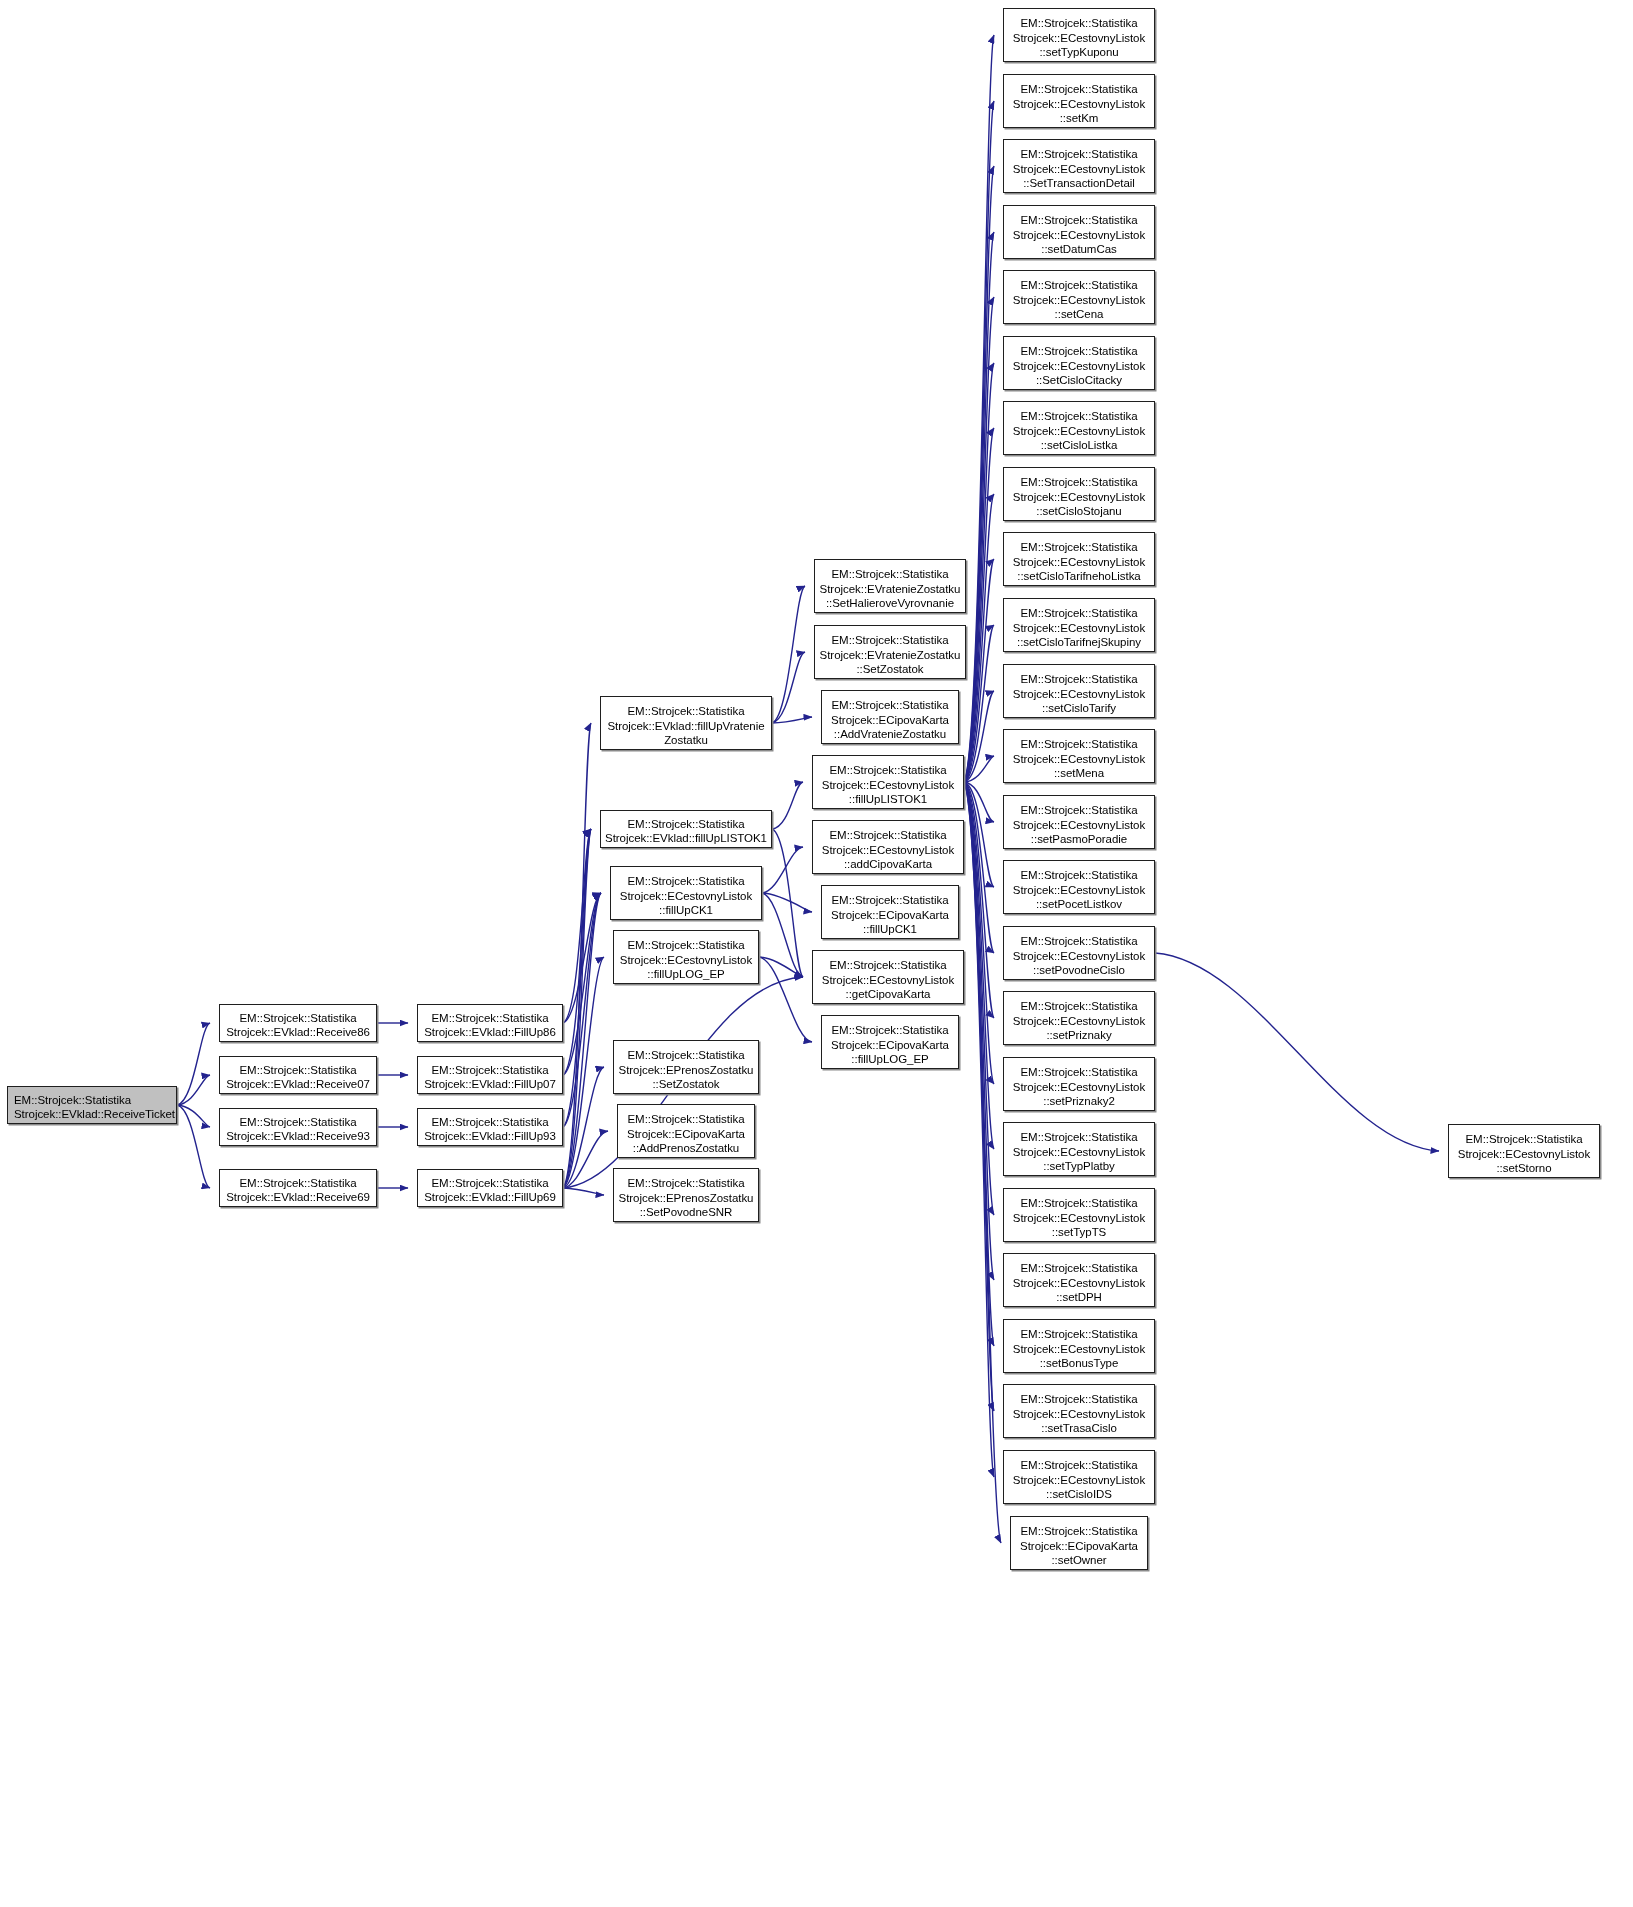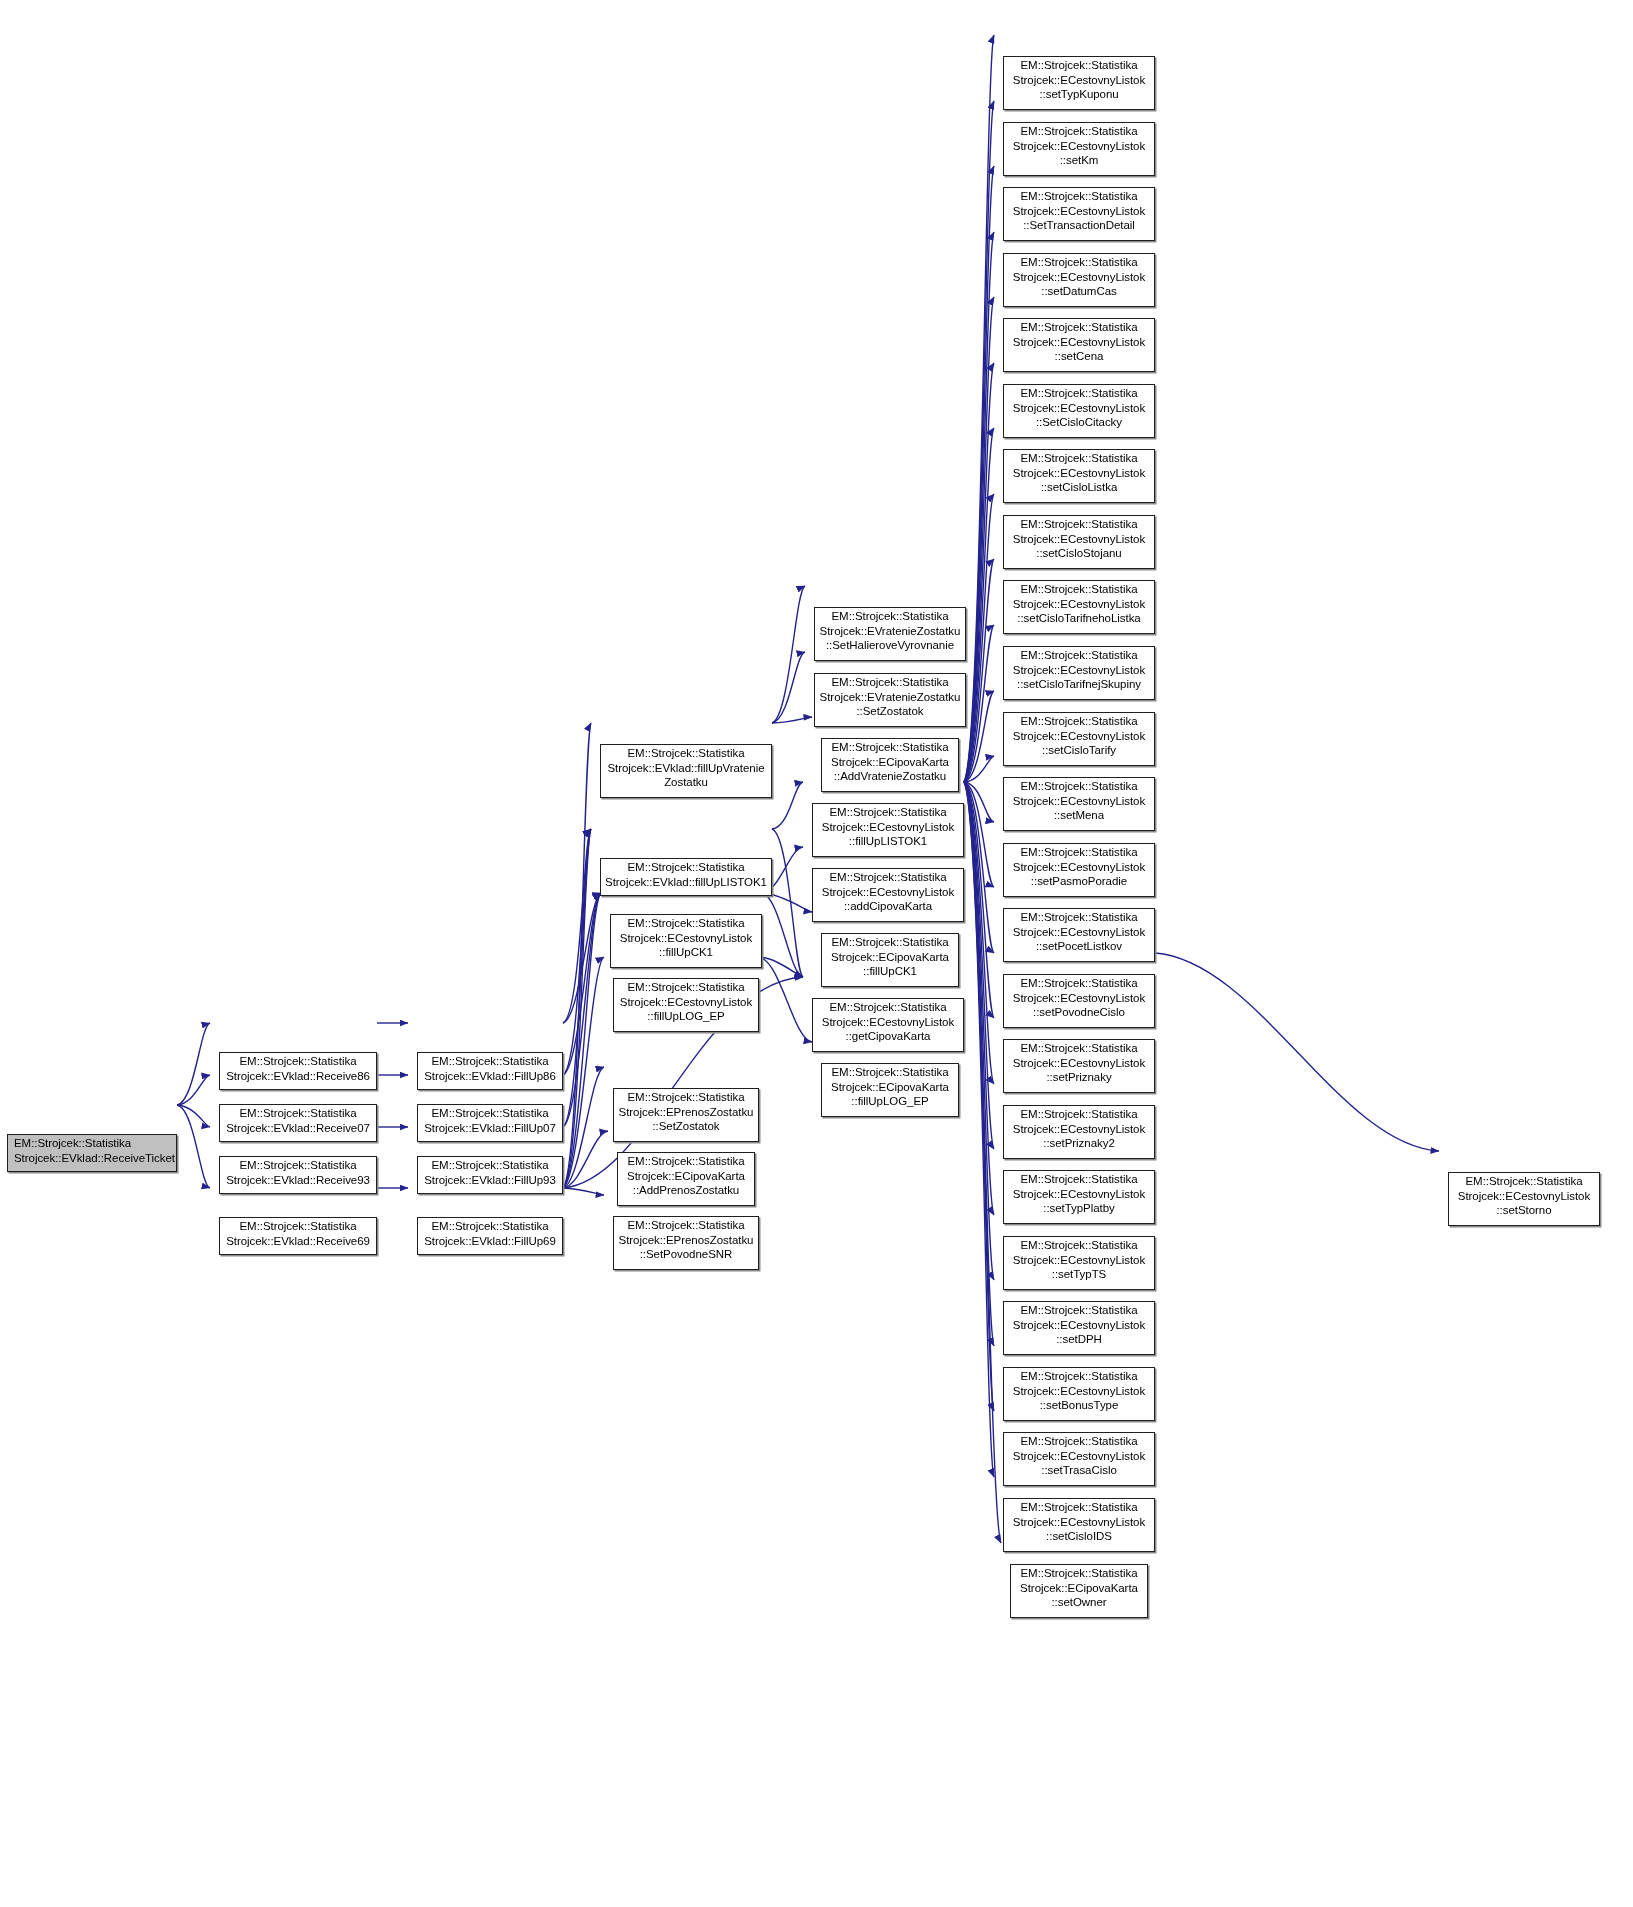--- a/index.html
+++ b/index.html
@@ -27,28 +27,27 @@
   .node {
     position: absolute;
     box-sizing: border-box;
     border: 1px solid #1f1f1f;
     background: #ffffff;
     color: #000000;
     font-size: 11.5px;
     line-height: 1.28;
     text-align: center;
     display: flex;
-    align-items: flex-start;
+    align-items: flex-end;
     justify-content: center;
     white-space: pre-line;
     letter-spacing: -0.05px;
     box-shadow: 1.5px 1.5px 0 0 #8a8a8a;
     padding: 1px 2px;
     overflow: hidden;
-    margin-top: 48px;
   }
   .node.root {
     background: #c0c0c0;
     text-align: left;
     justify-content: flex-start;
     padding-left: 6px;
   }
   .node-label {
     display: block;
     width: 100%;

